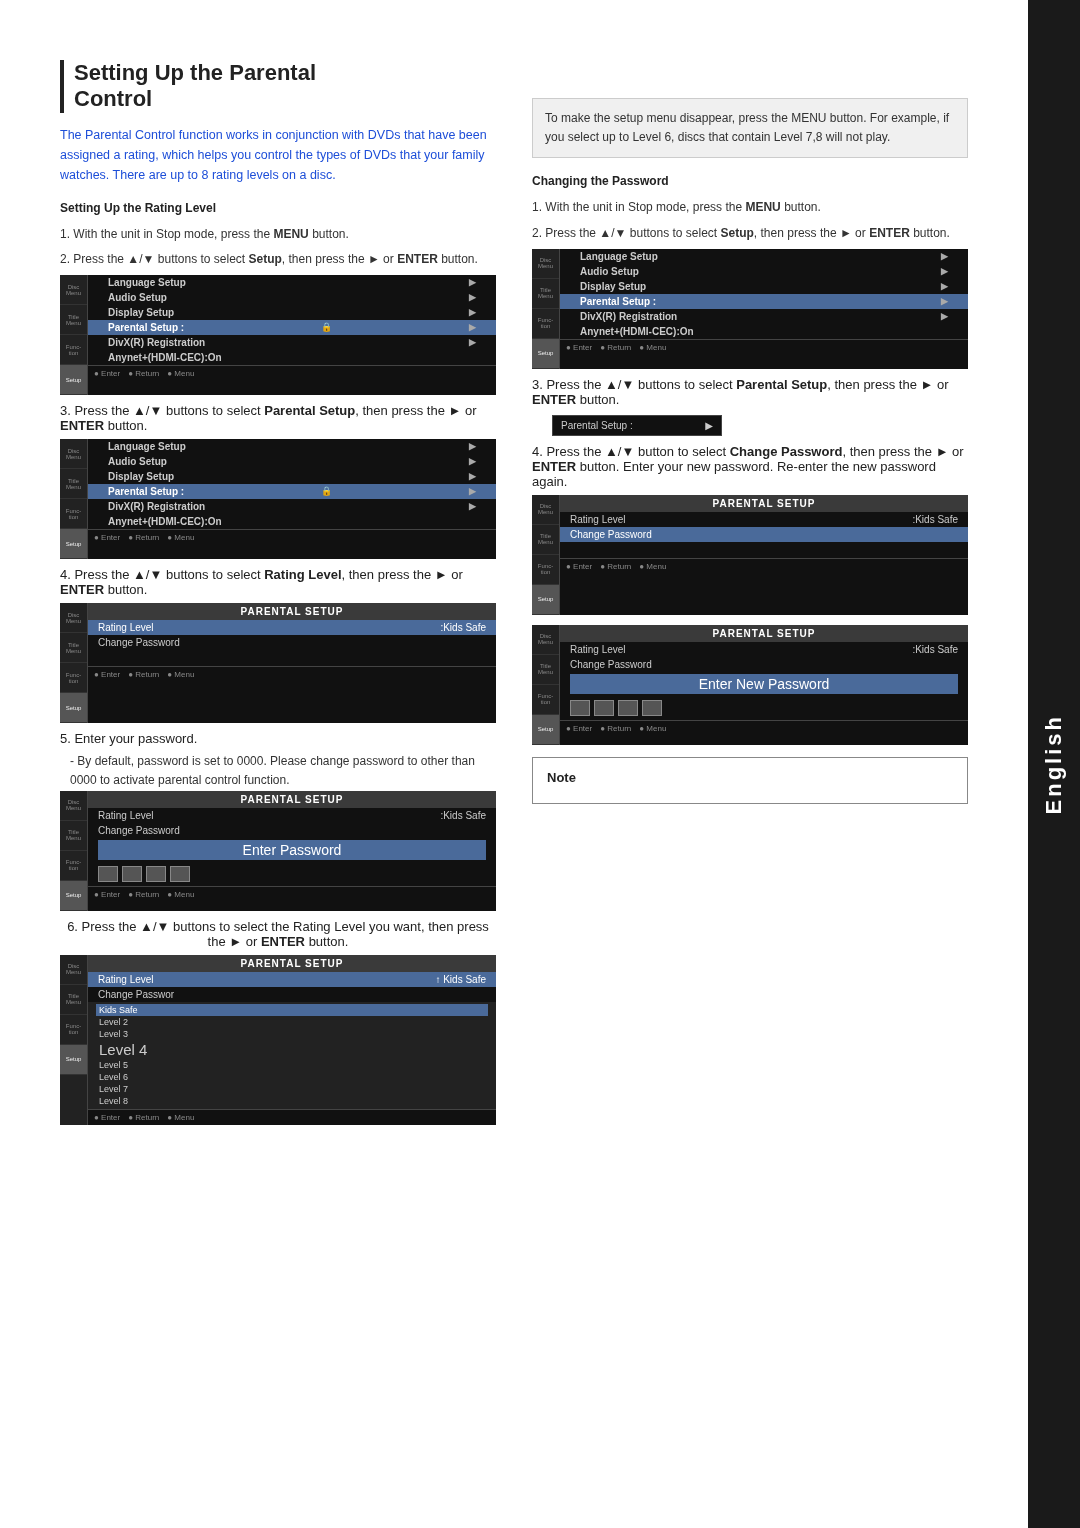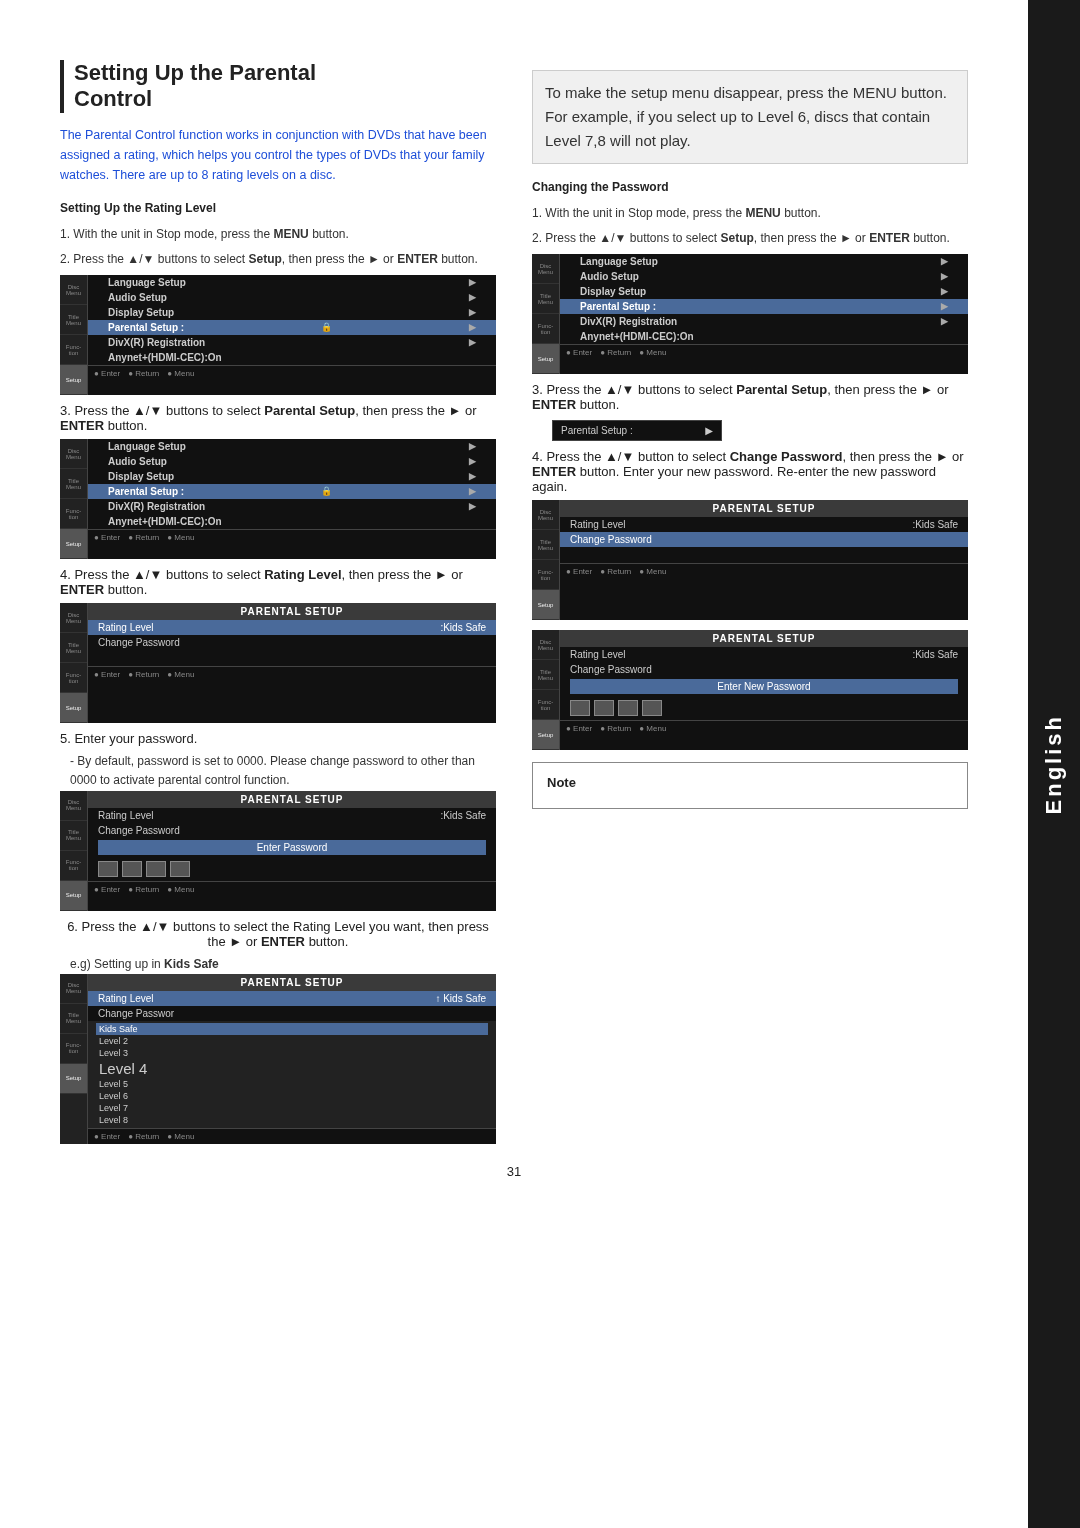--- a/index.html
+++ b/index.html
@@ -191,21 +191,21 @@
       background: #555;
       border: 1px solid #888;
     }
 
     
     .enter-pw-label {
       background: #4a6a9a;
       color: #fff;
       text-align: center;
       padding: 2px 13px;
-      font-size: 10px;
+      font-size: 14px;
       margin: 2px 10px;
     }
 
     
     .note-box {
       border: 1px solid #888;
       padding: 12px 14px;
       margin-top: 12px;
       background: #fff;
     }
@@ -227,24 +227,25 @@
       font-size: 13px;
       margin-top: 20px;
       margin-right: 52px;
     }
 
     
     .right-intro-box {
       background: #f0f0f0;
       border: 1px solid #ccc;
       padding: 10px 12px;
-      font-size: 15px;
+      font-size: 12px;
       line-height: 1.6;
       margin-bottom: 16px;
       color: #333;
+      margin-top: 28px;
     }
 
     .step-block {
       margin-bottom: 6px;
     }
 
     .step-sub {
       padding-left: 10px;
       font-size: 12px;
       color: #333;
@@ -441,23 +442,20 @@
             <span>● Enter</span>
             <span>● Return</span>
             <span>● Menu</span>
           </div>
         </div>
       </div>
 
       <div class="step-block" style="margin-top:8px;text-align:center;">
         <span>6. Press the ▲/▼ buttons to select the Rating Level you want, then press the ► or <strong>ENTER</strong> button.</span>
       </div>
-      <div class="step-sub">
-        e.g) Setting up in <strong>Kids Safe</strong>
-      </div>
 
       <div class="parental-full-wrap">
         <div class="parental-left">
           <div class="parental-left-tab" style="font-size:6px;">Disc<br>Menu</div>
           <div class="parental-left-tab" style="font-size:6px;">Title<br>Menu</div>
           <div class="parental-left-tab" style="font-size:6px;">Func-<br>tion</div>
           <div class="parental-left-tab active-tab" style="font-size:6px;">Setup</div>
         </div>
         <div style="flex:1; background:#111;">
           <div class="parental-header">PARENTAL SETUP</div>
@@ -616,17 +614,14 @@
         </div>
       </div>
 
       <div class="note-box">
         <div class="note-title">Note</div>
       </div>
 
     </div>
   </div>
 
-  <div class="page-number">
-    <span>31</span>
-  </div>
 
 </div>
 
 </body></html>

